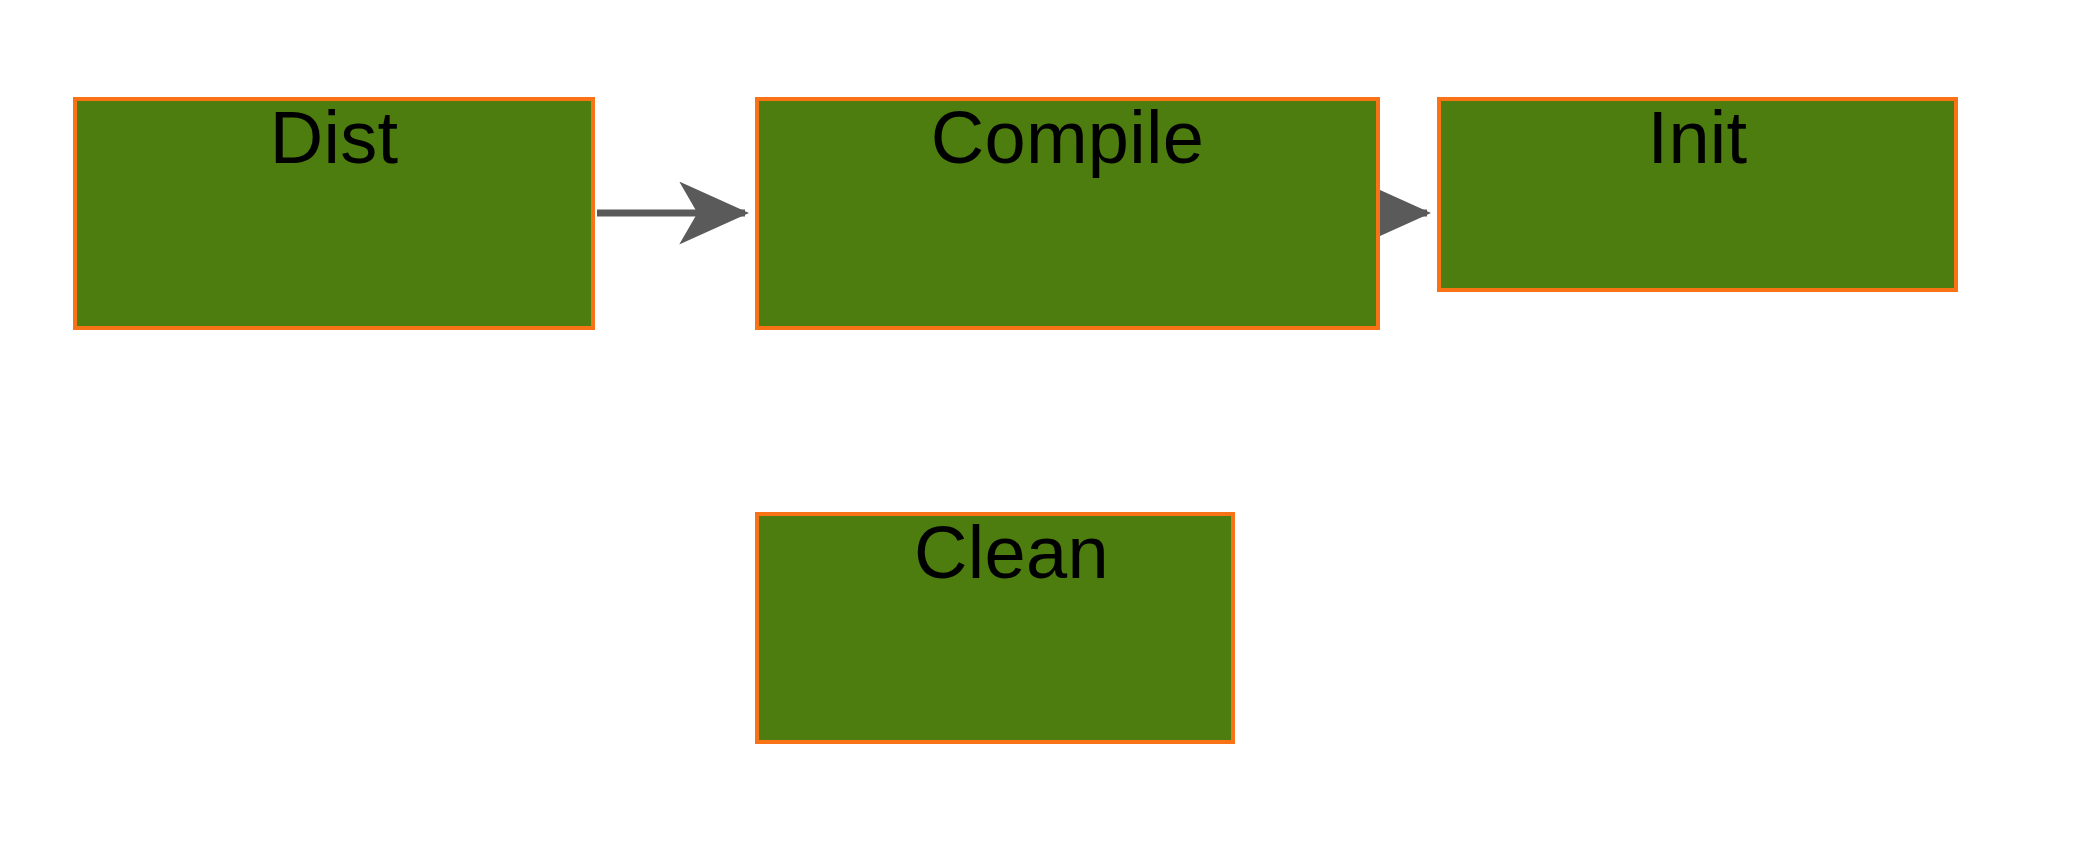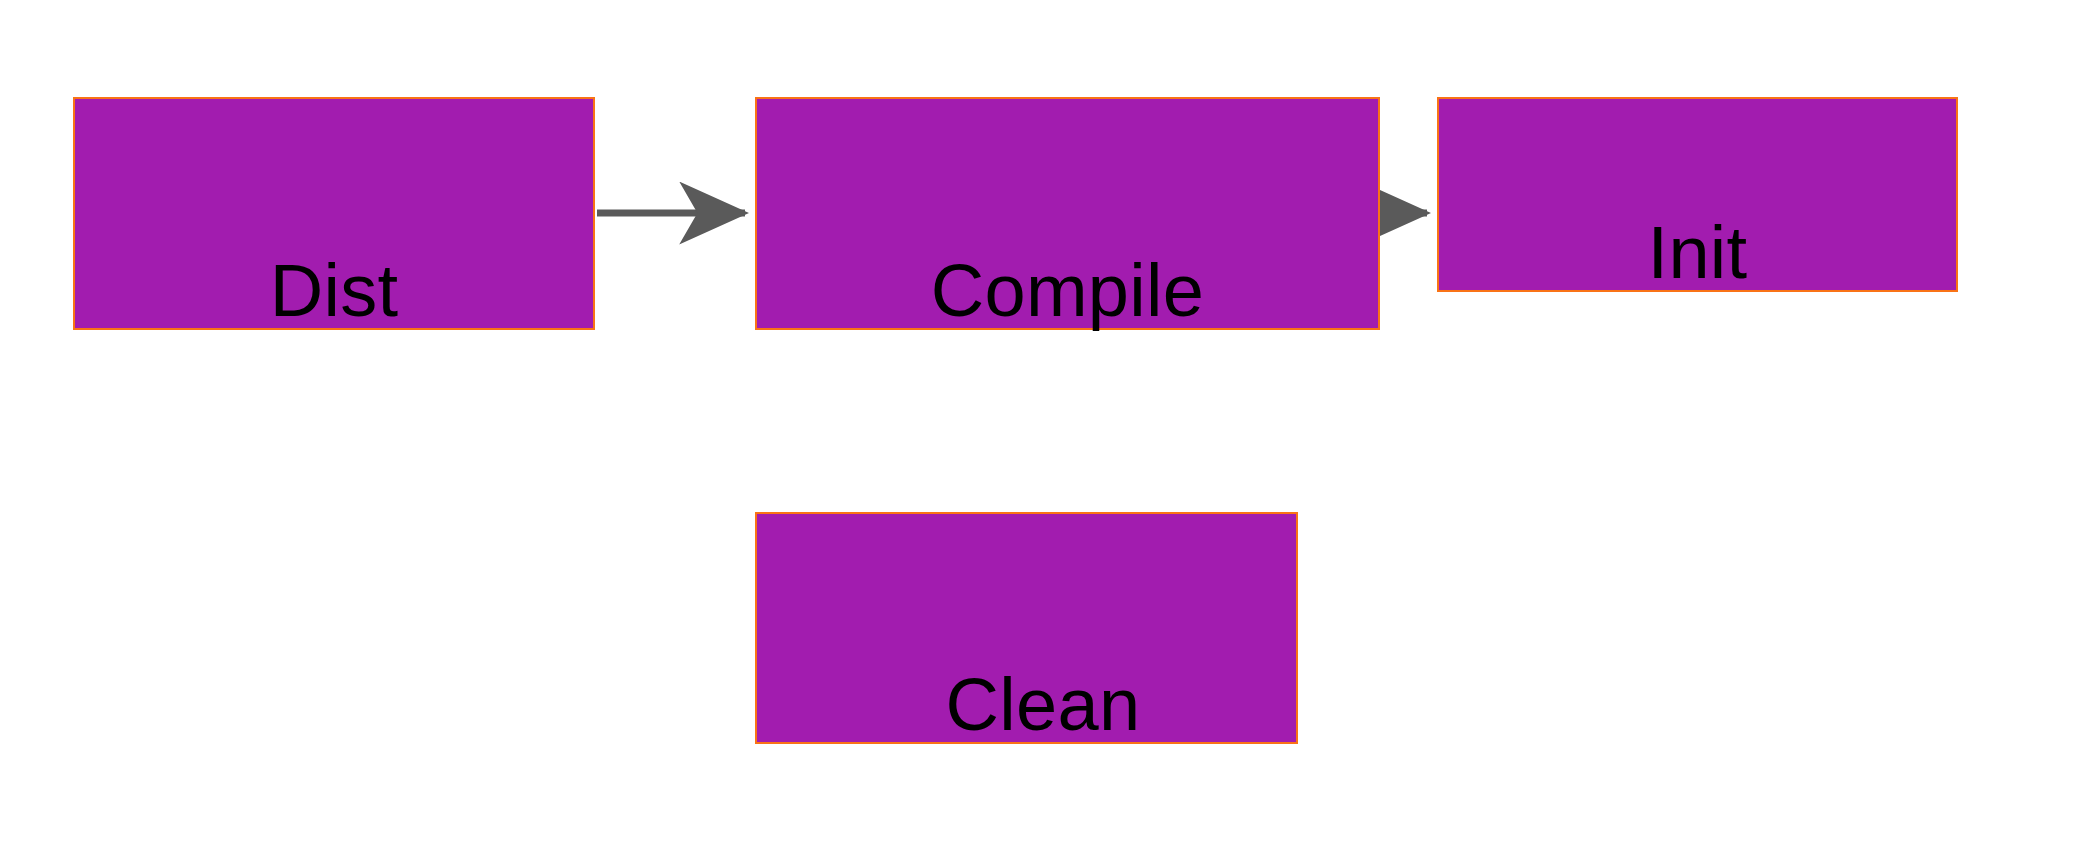--- a/index.html
+++ b/index.html
@@ -12,24 +12,24 @@
     position: relative;
     width: 2078px;
     height: 848px;
     background: #ffffff;
     overflow: hidden;
     font-family: "Liberation Sans", "DejaVu Sans", sans-serif;
   }
   .node {
     position: absolute;
     box-sizing: border-box;
-    background: #a21caf;
-    border: 2px solid #f97316;
+    background: #4d7c0f;
+    border: 4px solid #f97316;
     display: flex;
-    align-items: flex-end;
+    align-items: flex-start;
     justify-content: center;
   }
   .node-label {
     font-family: "Liberation Sans", "DejaVu Sans", sans-serif;
     font-size: 74px;
     font-weight: 400;
     color: #000000;
     line-height: 1;
     letter-spacing: 0.3px;
     white-space: nowrap;
@@ -68,17 +68,17 @@
   </div>
 
   <div class="node" style="left:755px; top:97px; width:625px; height:233px;">
     <span class="node-label">Compile</span>
   </div>
 
   <div class="node" style="left:1437px; top:97px; width:521px; height:195px;">
     <span class="node-label">Init</span>
   </div>
 
-  <div class="node" style="left:755px; top:512px; width:543px; height:232px;padding-left:33px;">
+  <div class="node" style="left:755px; top:512px; width:480px; height:232px;padding-left:33px;">
     <span class="node-label">Clean</span>
   </div>
 
 </div>
 
 </body></html>

